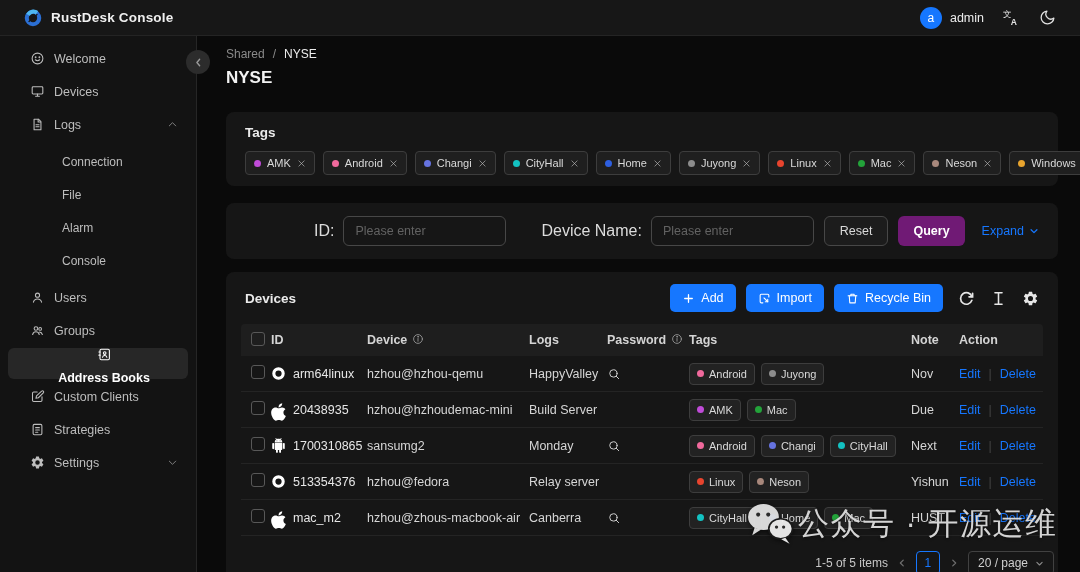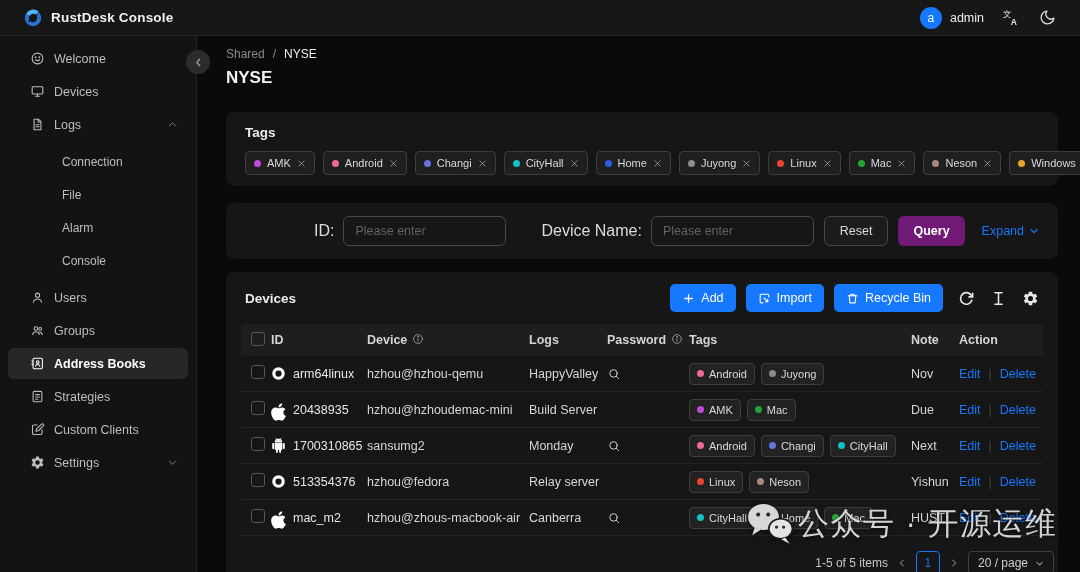--- a/index.html
+++ b/index.html
@@ -18,21 +18,21 @@
   .avatar { width:22px; height:22px; border-radius:50%; background:#1677ff; color:#fff; font-size:12px;
             display:grid; place-items:center; }
   .user-name { font-size:12.5px; color:#ececec;text-align:right; }
   .top-icon { width:17px; height:17px; color:#e3e3e3; cursor:pointer; }
 
   
   .sidebar { position:absolute; top:36px; left:0; bottom:0; width:197px; background:#131313;
              border-right:1px solid #262626; padding-top:6px; z-index:4; }
   .side-item { position:relative; height:33px; display:flex; align-items:center; gap:9px;
                padding:0 18px 0 30px; font-size:12.5px; color:#bdbdbd; cursor:pointer; }
-  .side-item.active { color:#fff; font-weight:600; }
+  .side-item.active { color:#fff; font-weight:600;flex-direction:column; }
   .side-item.active::before { content:''; position:absolute; top:1px; bottom:1px; left:8px; right:8px;
                background:#272727; border-radius:6px; }
   .side-item > * { position:relative; }
   .side-icon { width:15px; height:15px; flex:none; color:#bdbdbd; }
   .side-item.active .side-icon { color:#fff; }
   .side-label { flex:1; white-space:nowrap; }
   .side-chevron { width:11px; height:11px; color:#9a9a9a; }
   .side-sub-list { margin:4px 0; }
   .side-sub { height:33px; display:flex; align-items:center; padding-left:62px; font-size:12px;
               color:#bdbdbd; cursor:pointer; }
@@ -224,34 +224,34 @@
               <rect x="4.8" y="3.5" width="15" height="17" rx="2"></rect>
               <circle cx="12.3" cy="9.7" r="2.1"></circle>
               <path d="M8.8 16.5c.5-1.9 1.8-2.9 3.5-2.9s3 1 3.5 2.9M3 8h2M3 13h2"></path>
             </svg>
           </span>
           <span class="side-label">Address Books</span>
         </div>
         <div class="side-item">
           <span class="side-icon">
             <svg viewBox="0 0 24 24" fill="none" stroke="currentColor" stroke-width="1.7" stroke-linecap="round" stroke-linejoin="round">
+              <path d="M11.5 4.8H6a2 2 0 0 0-2 2V18a2 2 0 0 0 2 2h11.2a2 2 0 0 0 2-2v-5.6"></path>
+              <path d="M18.6 3.4a1.9 1.9 0 0 1 2.7 2.7L13.4 14l-3.9.9.9-3.9z"></path>
+            </svg>
+          </span>
+          <span class="side-label">Custom Clients</span>
+        </div>
+        <div class="side-item">
+          <span class="side-icon">
+            <svg viewBox="0 0 24 24" fill="none" stroke="currentColor" stroke-width="1.7" stroke-linecap="round" stroke-linejoin="round">
               <rect x="5" y="3.8" width="14" height="16.5" rx="2"></rect>
               <path d="M9 9h6M9 12.8h6M9 16.5h3.5"></path>
             </svg>
           </span>
           <span class="side-label">Strategies</span>
-        </div>
-        <div class="side-item">
-          <span class="side-icon">
-            <svg viewBox="0 0 24 24" fill="none" stroke="currentColor" stroke-width="1.7" stroke-linecap="round" stroke-linejoin="round">
-              <path d="M11.5 4.8H6a2 2 0 0 0-2 2V18a2 2 0 0 0 2 2h11.2a2 2 0 0 0 2-2v-5.6"></path>
-              <path d="M18.6 3.4a1.9 1.9 0 0 1 2.7 2.7L13.4 14l-3.9.9.9-3.9z"></path>
-            </svg>
-          </span>
-          <span class="side-label">Custom Clients</span>
         </div>
         <div class="side-item">
           <span class="side-icon">
             <svg viewBox="0 0 24 24" fill="currentColor">
               <path d="M19.14 12.94c.04-.3.06-.61.06-.94s-.02-.64-.07-.94l2.03-1.58a.49.49 0 0 0 .12-.61l-1.92-3.32a.49.49 0 0 0-.59-.22l-2.39.96c-.5-.38-1.03-.7-1.62-.94l-.36-2.54a.48.48 0 0 0-.48-.41h-3.84c-.24 0-.43.17-.47.41l-.36 2.54c-.59.24-1.13.57-1.62.94l-2.39-.96a.49.49 0 0 0-.59.22L2.74 8.87c-.12.21-.08.47.12.61l2.03 1.58c-.05.3-.09.63-.09.94s.02.64.07.94l-2.03 1.58a.49.49 0 0 0-.12.61l1.92 3.32c.12.22.37.29.59.22l2.39-.96c.5.38 1.03.7 1.62.94l.36 2.54c.05.24.24.41.48.41h3.84c.24 0 .44-.17.47-.41l.36-2.54c.59-.24 1.13-.56 1.62-.94l2.39.96c.22.08.47 0 .59-.22l1.92-3.32c.12-.22.07-.47-.12-.61l-2.01-1.58zM12 15.6A3.6 3.6 0 1 1 12 8.4a3.6 3.6 0 0 1 0 7.2z"></path>
             </svg>
           </span>
           <span class="side-label">Settings</span>
           <span class="side-chevron">
             <svg viewBox="0 0 24 24" fill="none" stroke="currentColor" stroke-width="1.7" stroke-linecap="round" stroke-linejoin="round">

